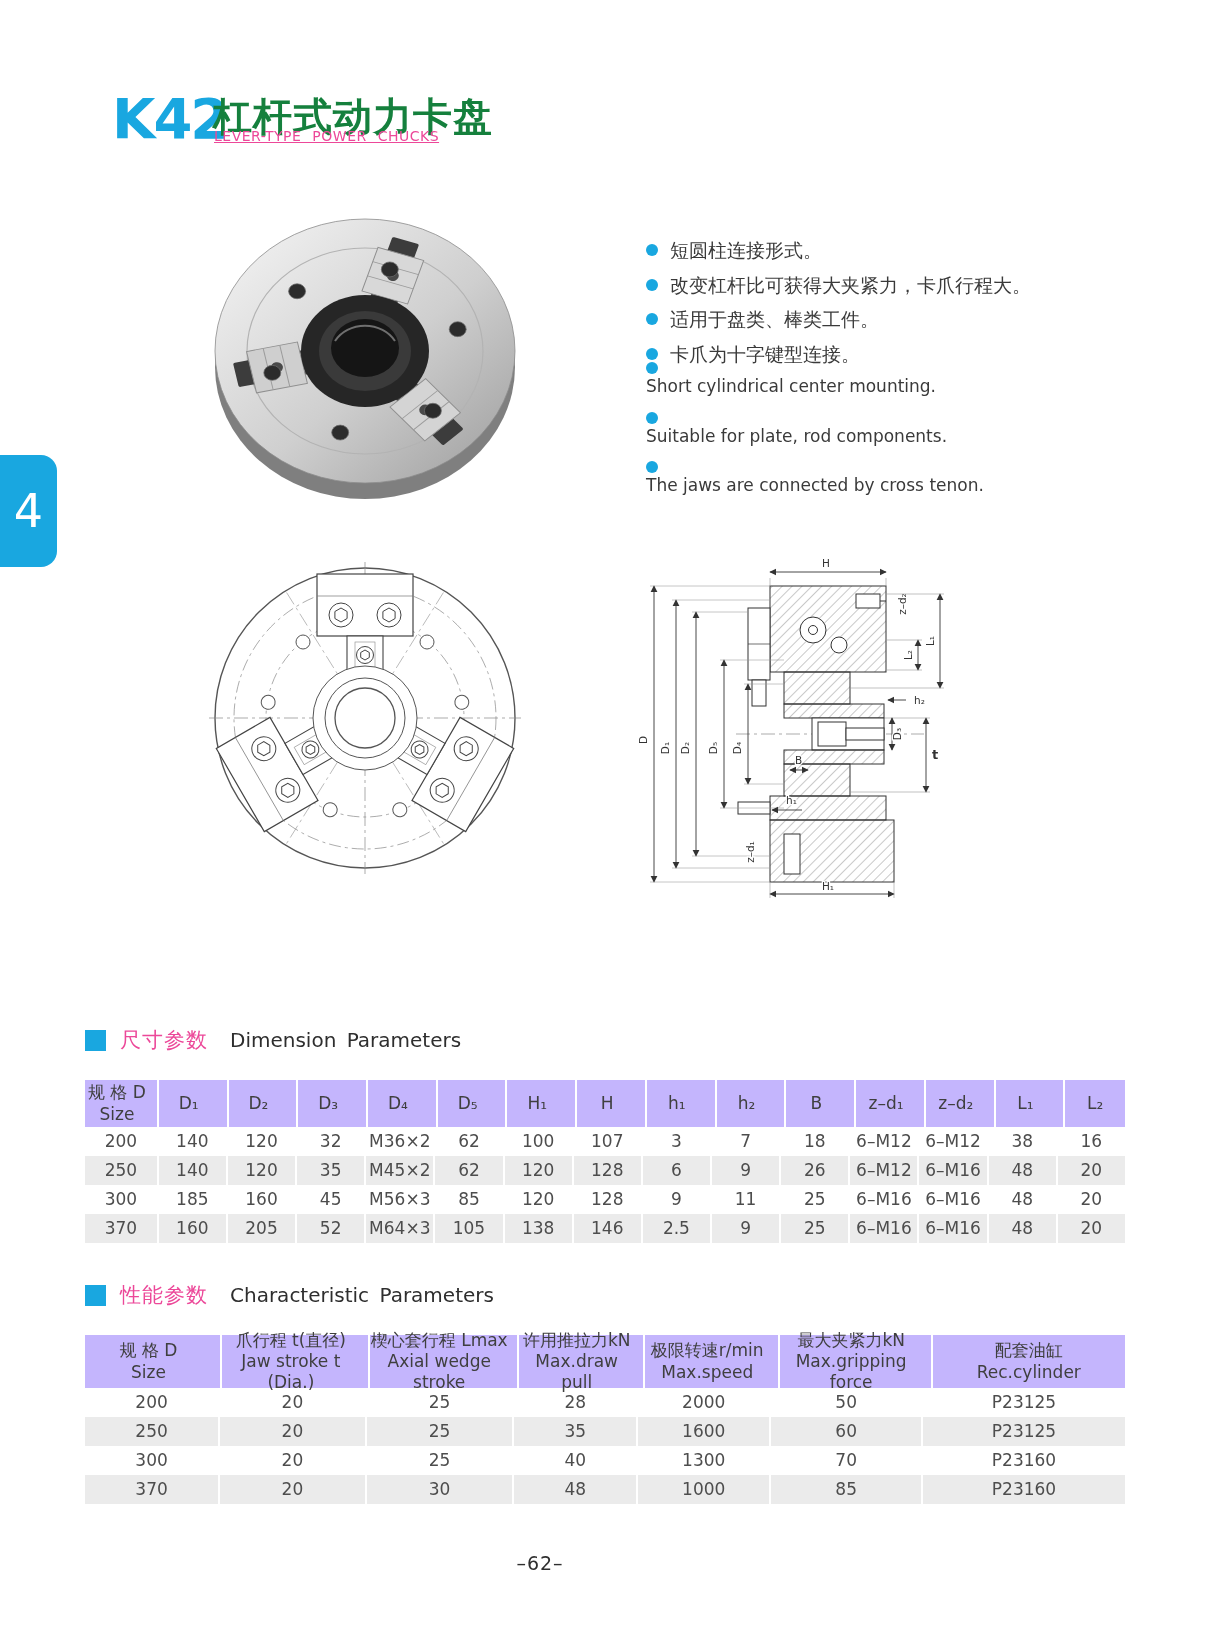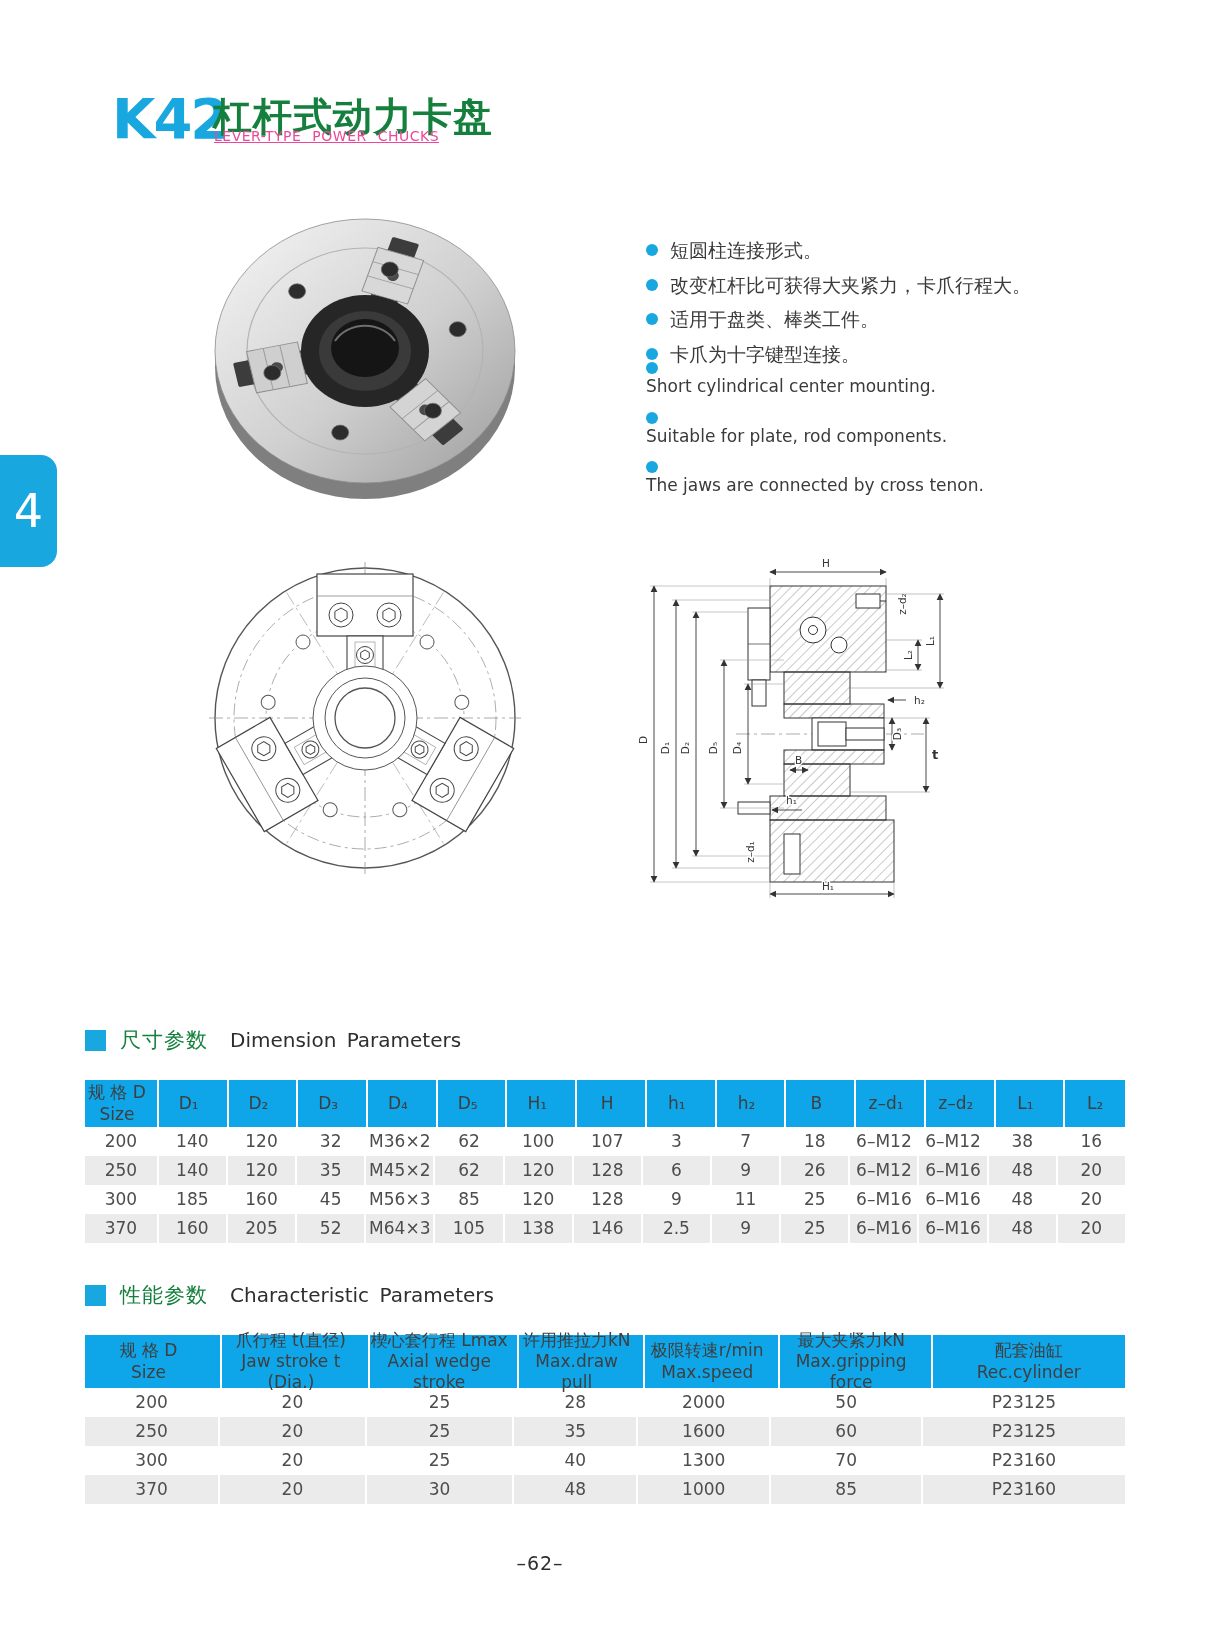--- a/index.html
+++ b/index.html
@@ -26,31 +26,31 @@
   .features .dot { flex:0 0 12px; width:12px; height:12px; border-radius:50%; background:#19a7e0; margin:6px 12px 0 0; }
 
   
   .photo   { position:absolute; left:205px; top:205px; width:320px; height:300px; }
   .dw-front{ position:absolute; left:205px; top:558px; width:320px; height:320px; }
   .dw-sect { position:absolute; left:588px; top:552px; width:380px; height:350px; }
 
   
   .sec-title { position:absolute; left:85px; display:flex; align-items:center; }
   .sec-title .sq { width:21px; height:21px; background:#19a7e0; margin-right:14px; }
-  .sec-title .zh { font-size:21px; color:#15803d; margin-right:22px; letter-spacing:1px; }
+  .sec-title .zh { font-size:21px; color:#ec4899; margin-right:22px; letter-spacing:1px; }
   .sec-title .en { font-size:20px; color:#2e2e2e; word-spacing:4px; }
   #sec1 { top:1026px; }
   #sec2 { top:1281px; }
 
   
   .data-table { position:absolute; left:85px; width:1040px; font-size:17px; color:#4d4d4d; }
   #dim-table  { top:1080px; }
   #chr-table  { top:1335px; }
   .t-row { display:flex; height:29px; }
-  .t-row.t-head { background:#0ea5e9; color:#3f3f3f;gap:8px; }
+  .t-row.t-head { background:#c4b5fd; color:#3f3f3f;gap:8px; }
   #dim-table .t-head { height:47px; }
   #chr-table .t-head { height:53px; }
   .t-row.alt { background:#ebebeb; }
   .t-cell { display:flex; flex-direction:column; justify-content:center; align-items:center;
             border-left:2px solid #fff; line-height:1.25; text-align:center; }
   .t-cell:first-child { border-left:none; }
 
   
   .footer { position:absolute; left:0; top:1543px; width:1080px; text-align:center; color:#2f2f2f; }
   .footer .slogan { font-size:17px; }

